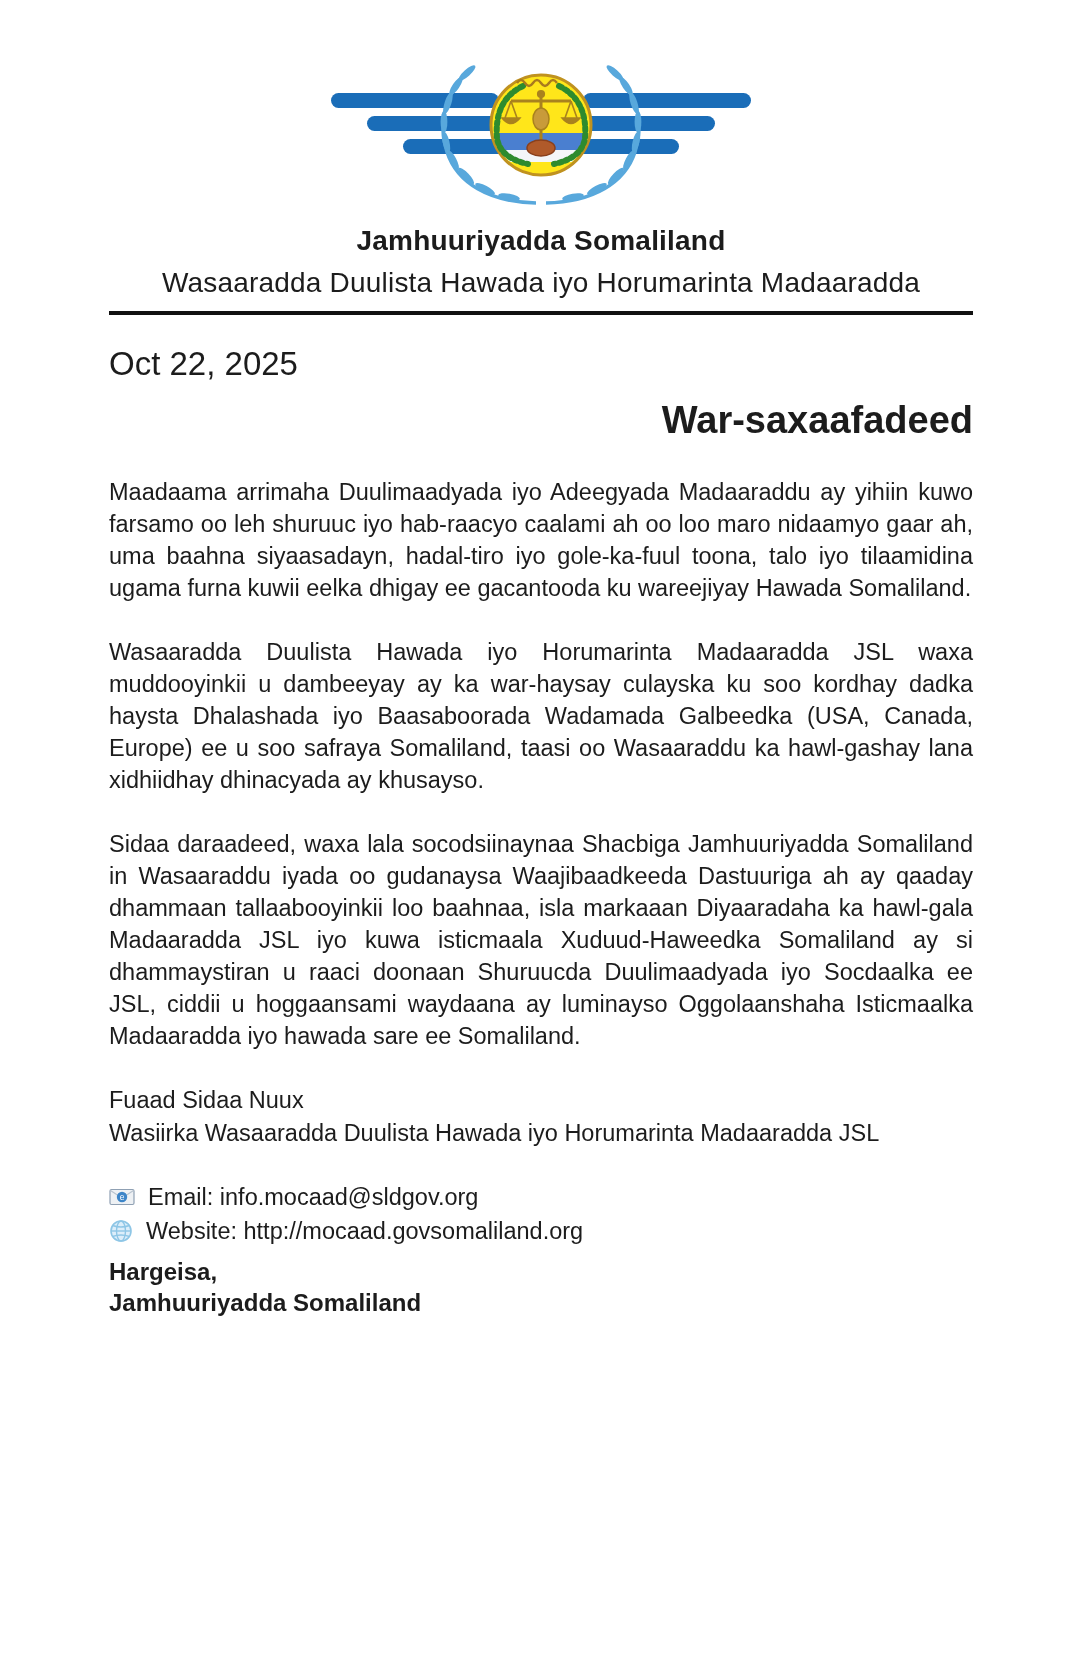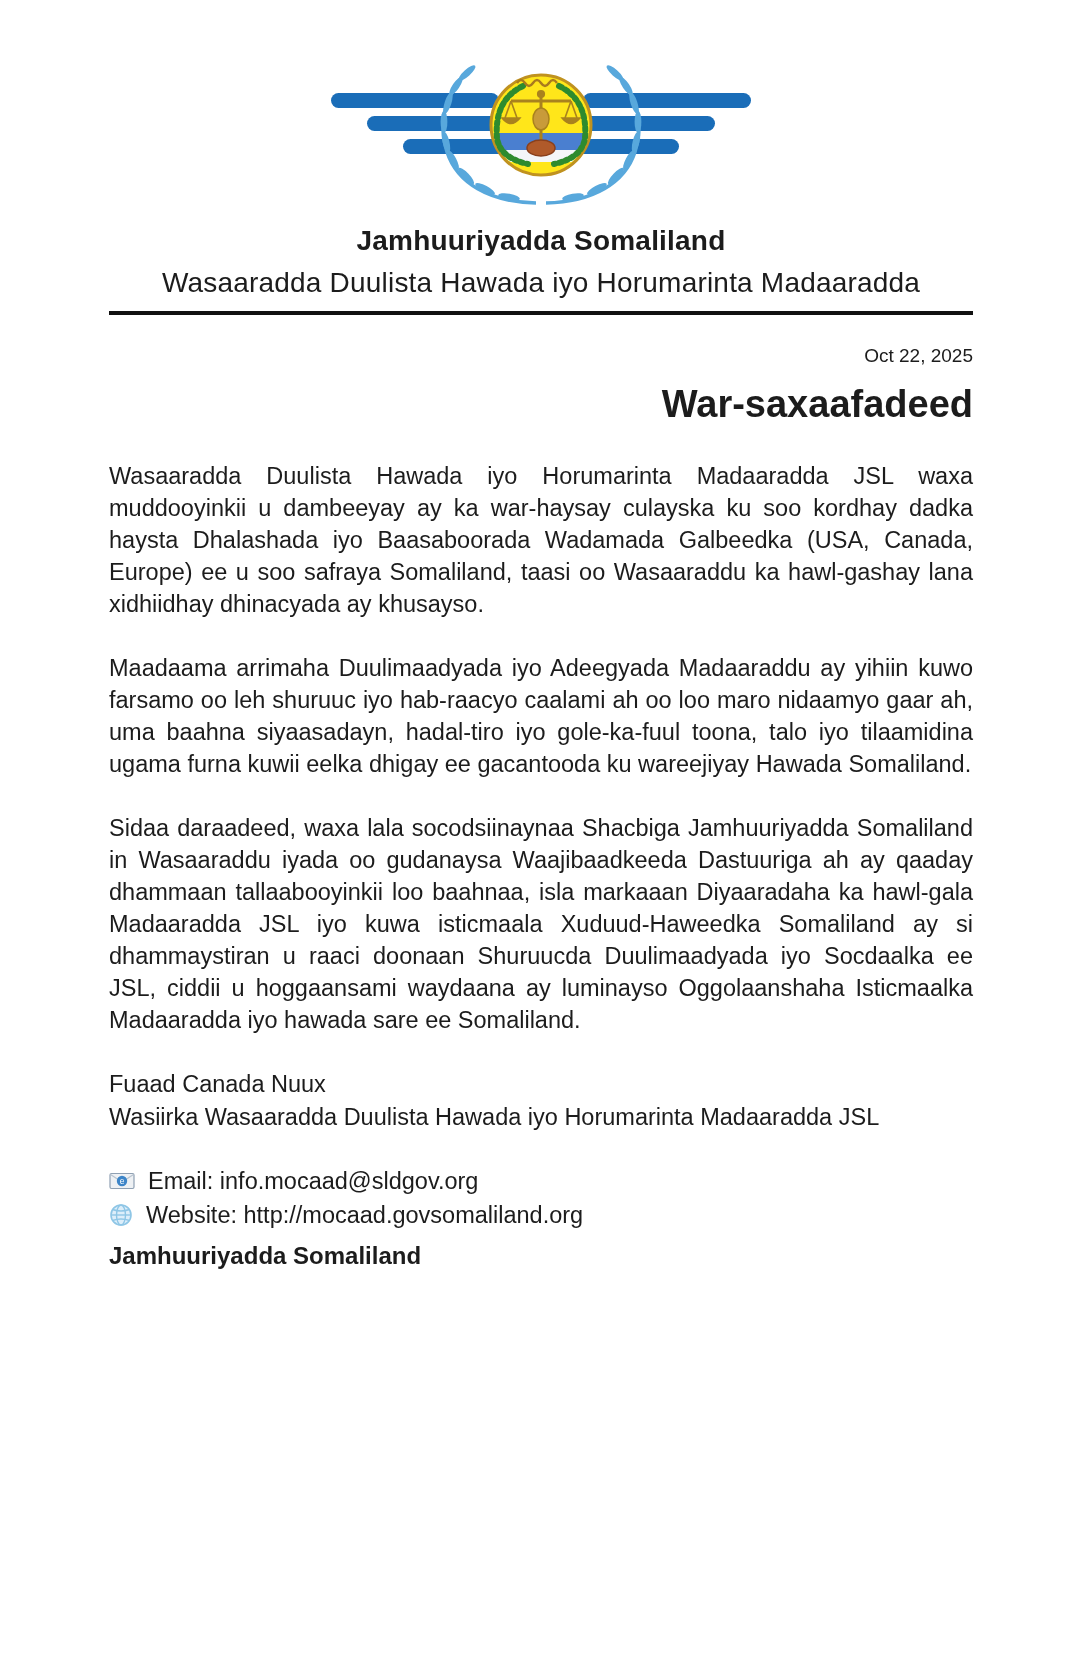--- a/index.html
+++ b/index.html
@@ -35,22 +35,22 @@
     margin-top: 10px;
     letter-spacing: 0.2px;
   }
   .divider {
     border: none;
     border-top: 4px solid #111111;
     margin: 12px 0 0 0;
   }
 
   .date-line {
-    text-align: right;
-    font-size: 19px;
+    text-align: left;
+    font-size: 33px;
     margin-top: 30px;
   }
   .doc-title {
     text-align: right;
     font-size: 38px;
     font-weight: 700;
     margin: 16px 0 34px 0;
   }
 
   .body-text p {
@@ -150,27 +150,27 @@
     </div>
 
     <div class="org-line1">Jamhuuriyadda Somaliland</div>
     <div class="org-line2">Wasaaradda Duulista Hawada iyo Horumarinta Madaaradda</div>
     <hr class="divider">
 
     <div class="date-line">Oct 22, 2025</div>
     <div class="doc-title">War-saxaafadeed</div>
 
     <div class="body-text">
+      <p>Maadaama arrimaha Duulimaadyada iyo Adeegyada Madaaraddu ay yihiin kuwo farsamo oo leh shuruuc iyo hab-raacyo caalami ah oo loo maro nidaamyo gaar ah, uma baahna siyaasadayn, hadal-tiro iyo gole-ka-fuul toona, talo iyo tilaamidina ugama furna kuwii eelka dhigay ee gacantooda ku wareejiyay Hawada Somaliland.</p>
       <p>Wasaaradda Duulista Hawada iyo Horumarinta Madaaradda JSL waxa muddooyinkii u dambeeyay ay ka war-haysay culayska ku soo kordhay dadka haysta Dhalashada iyo Baasaboorada Wadamada Galbeedka (USA, Canada, Europe) ee u soo safraya Somaliland, taasi oo Wasaaraddu ka hawl-gashay lana xidhiidhay dhinacyada ay khusayso.</p>
-      <p>Maadaama arrimaha Duulimaadyada iyo Adeegyada Madaaraddu ay yihiin kuwo farsamo oo leh shuruuc iyo hab-raacyo caalami ah oo loo maro nidaamyo gaar ah, uma baahna siyaasadayn, hadal-tiro iyo gole-ka-fuul toona, talo iyo tilaamidina ugama furna kuwii eelka dhigay ee gacantooda ku wareejiyay Hawada Somaliland.</p>
       <p>Sidaa daraadeed, waxa lala socodsiinaynaa Shacbiga Jamhuuriyadda Somaliland in Wasaaraddu iyada oo gudanaysa Waajibaadkeeda Dastuuriga ah ay qaaday dhammaan tallaabooyinkii loo baahnaa, isla markaaan Diyaaradaha ka hawl-gala Madaaradda JSL iyo kuwa isticmaala Xuduud-Haweedka Somaliland ay si dhammaystiran u raaci doonaan Shuruucda Duulimaadyada iyo Socdaalka ee JSL, ciddii u hoggaansami waydaana ay luminayso Oggolaanshaha Isticmaalka Madaaradda iyo hawada sare ee Somaliland.</p>
     </div>
 
     <div class="sig-block">
-      <div>Fuaad Canada Nuux</div>
+      <div>Fuaad Sidaa Nuux</div>
       <div>Wasiirka Wasaaradda Duulista Hawada iyo Horumarinta Madaaradda JSL</div>
     </div>
 
     <div class="contact-block">
       <div class="contact-row">
         <span class="icon">
           <svg width="26" height="20" viewBox="0 0 26 20" aria-hidden="true">
             <rect x="1" y="2.5" width="24" height="15" rx="1.5" fill="#eef1f4" stroke="#8fa0b3" stroke-width="1.2"></rect>
             <path d="M1.5 3.5 L13 11 L24.5 3.5" stroke="#b9c4cf" stroke-width="1.2" fill="none"></path>
             <circle cx="13" cy="10" r="5.2" fill="#3d85c8"></circle>
@@ -187,17 +187,18 @@
             <line x1="2" y1="12" x2="22" y2="12" stroke="#8ec6e6" stroke-width="1.4"></line>
             <path d="M3.5 6.5 Q 12 9.5 20.5 6.5" fill="none" stroke="#8ec6e6" stroke-width="1.4"></path>
             <path d="M3.5 17.5 Q 12 14.5 20.5 17.5" fill="none" stroke="#8ec6e6" stroke-width="1.4"></path>
           </svg>
         </span>
         <span>Website: http://mocaad.govsomaliland.org</span>
       </div>
     </div>
 
     <div class="footer-bold">
+      <div>Hargeisa,</div>
       <div>Jamhuuriyadda Somaliland</div>
     </div>
 
   </div>
 </div>
 
 </body></html>

